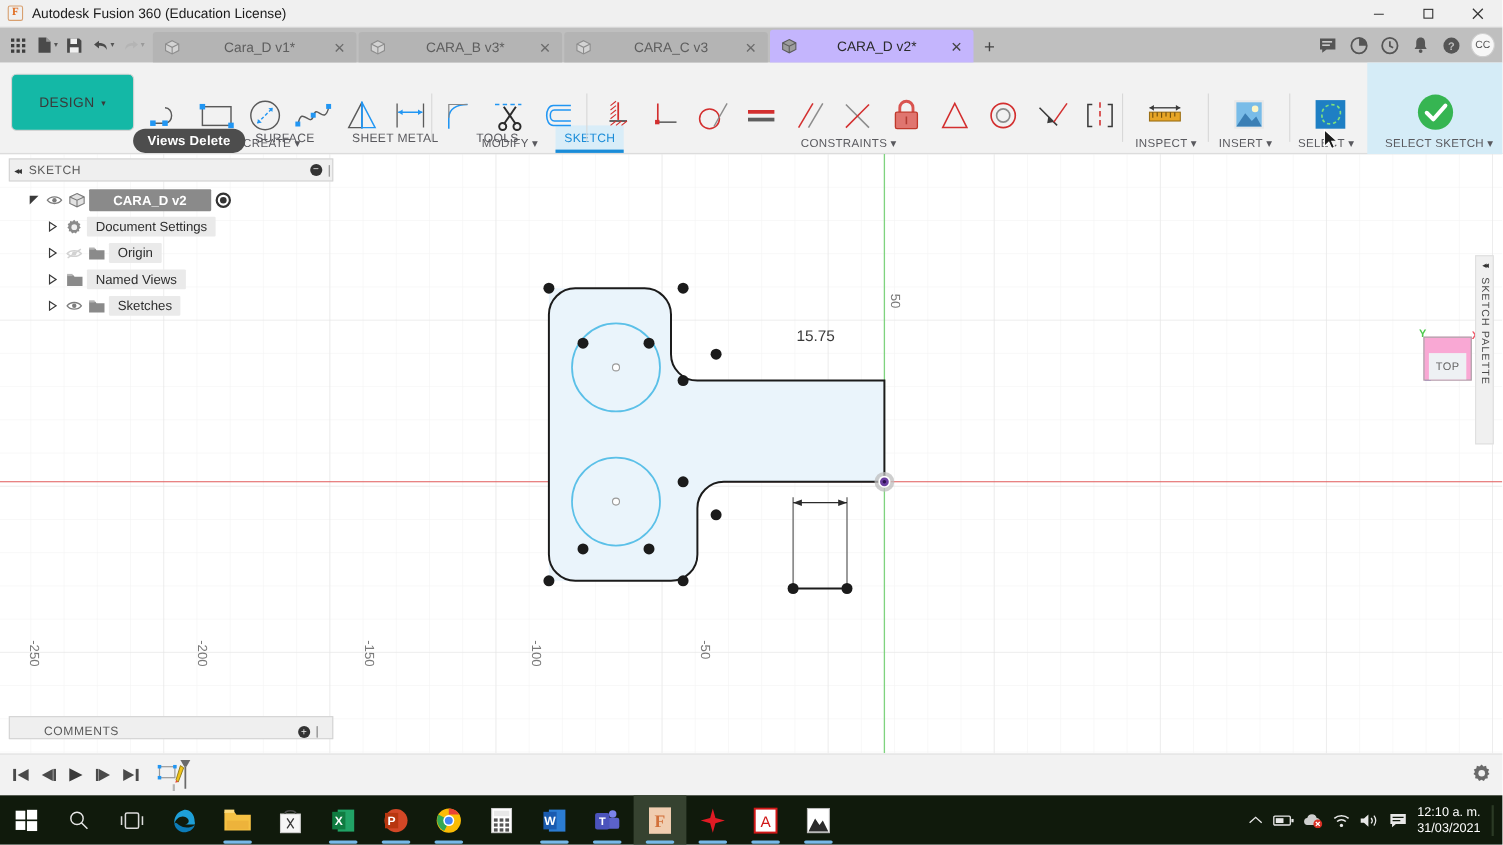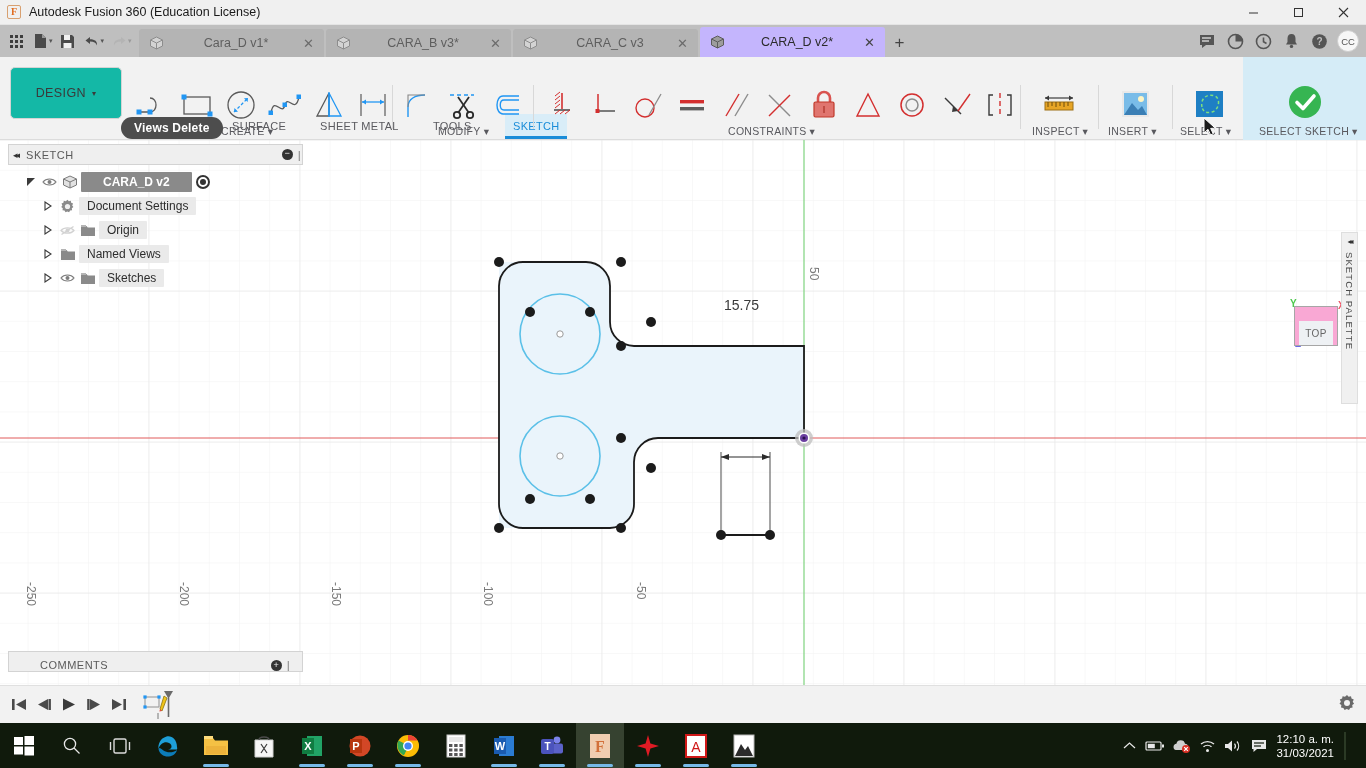--- a/index.html
+++ b/index.html
@@ -181,21 +181,21 @@
 
   
   .taskbar {
     position:absolute; left:0; top:723px; width:1366px; height:45px;
     background:#101a0c;
     display:flex; align-items:center;
   }
   .tk { width:48px; height:45px; display:flex; align-items:center; justify-content:center; position:relative; }
   .tk.active { background:#364230; }
   .tk .underline { position:absolute; bottom:1px; left:11px; width:26px; height:3px; background:#76b9e8; border-radius:2px; }
-  .tray { position:absolute; right:0; top:0; height:45px; display:flex; align-items:center; padding-right:20px; }
+  .tray { position:absolute; right:0; top:0; height:45px; display:flex; align-items:center; padding-right:8px; }
   .trayicon { width:26px; height:45px; display:flex; align-items:center; justify-content:center; color:#fff; font-size:13px; }
   .clock { color:#fff; font-size:11.5px; line-height:14px; text-align:center; padding:0 8px 0 4px; }
   .tk-sep { width:2px; height:28px; background:#2b3a25; margin-left:2px; }
 
   .ap { position:absolute; }
   svg { display:block; }
 </style>
 </head>
 <body>
 

